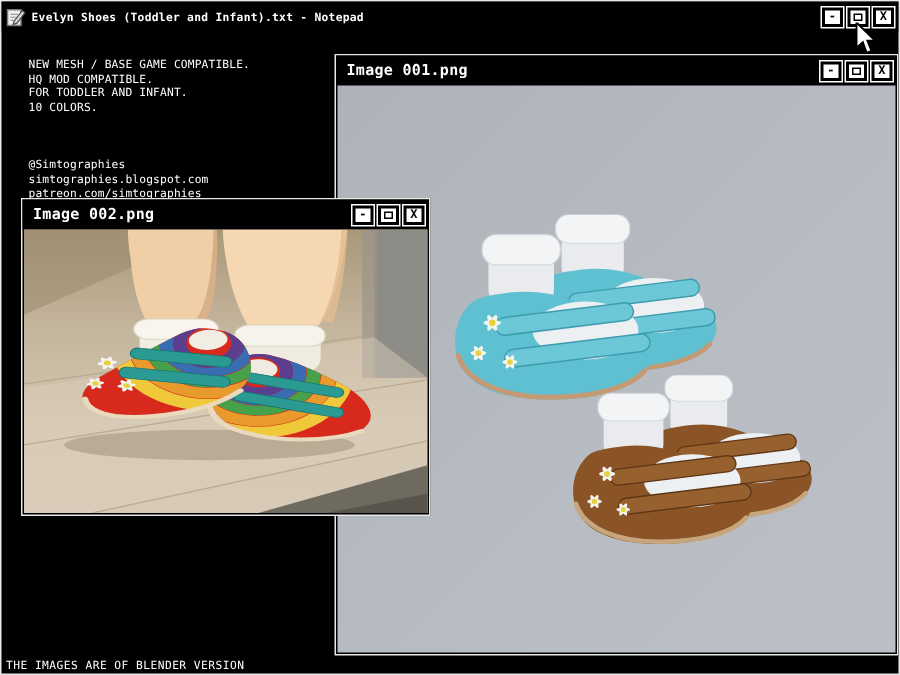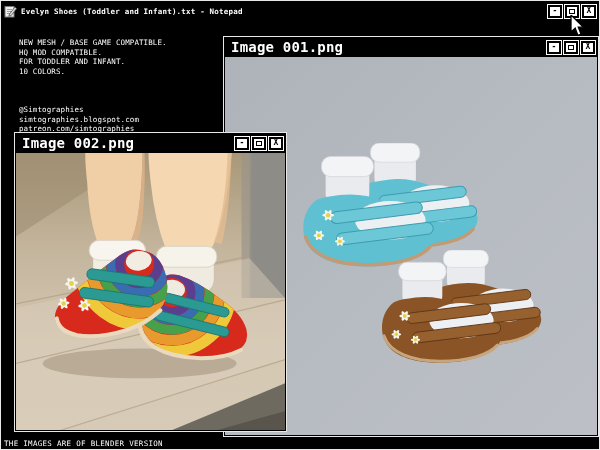--- a/index.html
+++ b/index.html
@@ -16,21 +16,21 @@
   
   .titlebar {
     display:flex; align-items:center;
     background:#000; color:#fff;
     font-weight:bold;
     height:20px;
   }
   .main-titlebar { position:absolute; top:0; left:0; right:0; padding:0 3px; }
   .tb-title { font-size:7.5px; margin-left:4px; white-space:nowrap; letter-spacing:0.2px; }
   .img-titlebar { padding:0 3px 0 7px; }
-  .img-titlebar .tb-title { margin-left:0; font-size:14px; }
+  .img-titlebar .tb-title { margin-left:0; font-size:10px; }
 
   .tb-controls { margin-left:auto; display:flex; }
   .ctrl {
     width:14px; height:13px;
     background:#fff;
     border:2px solid #000;
     box-shadow:0 0 0 1px #fff;
     margin-left:3px;
     display:flex; align-items:center; justify-content:center;
     font-family:"DejaVu Sans Mono", monospace;
@@ -50,21 +50,21 @@
   }
   .footer-text {
     position:absolute; left:3px; top:438px;
     color:#fff; font-weight:normal; font-size:7.5px; letter-spacing:0.3px;
     white-space:nowrap;
   }
 
   
   .img-window { position:absolute; background:#000; border:1px solid #e8e8e8; }
   #win1 { left:222px; top:35px; width:376px; height:401px; }
-  #win2 { left:13px;  top:131px; width:273px; height:300px; }
+  #win2 { left:13px;  top:131px; width:273px; height:212px; }
   .img-content { position:absolute; top:20px; left:1px; right:1px; bottom:1px; overflow:hidden; }
   #win1 .img-content { background:linear-gradient(135deg,#aeb2b9 0%, #b7bbc2 55%, #bcc0c6 100%); }
   #win2 .img-content { background:#c9bba3; }
 
   .render { position:absolute; }
   #blue-pair  { left:66px;  top:86px;  width:202px; height:126px; }
   #brown-pair { left:146px; top:193px; width:184px; height:115px; }
   #photo { position:absolute; inset:0; width:100%; height:100%; }
 
   

